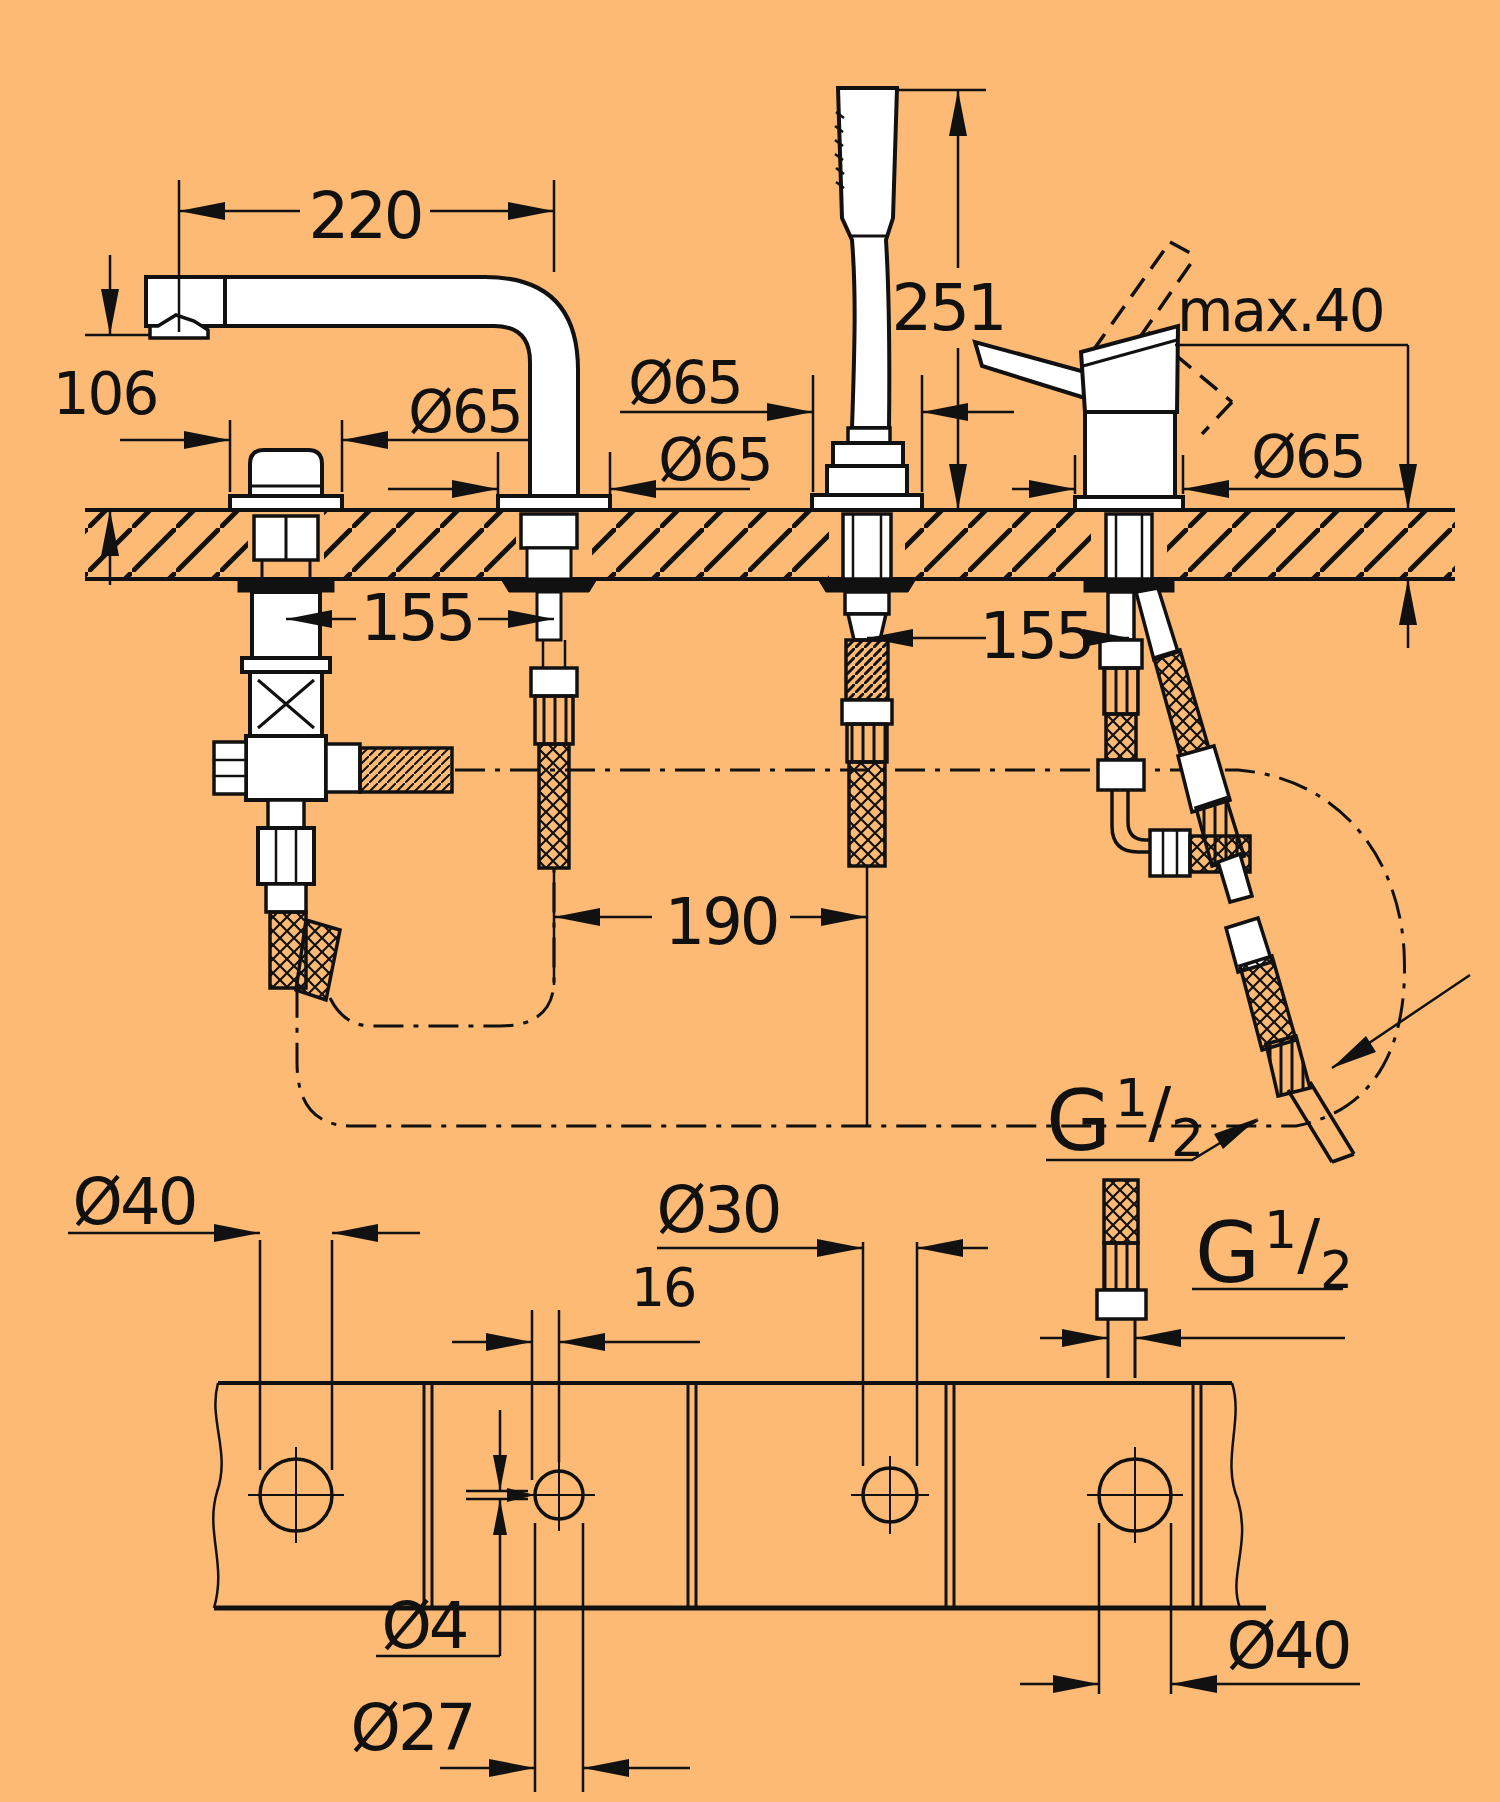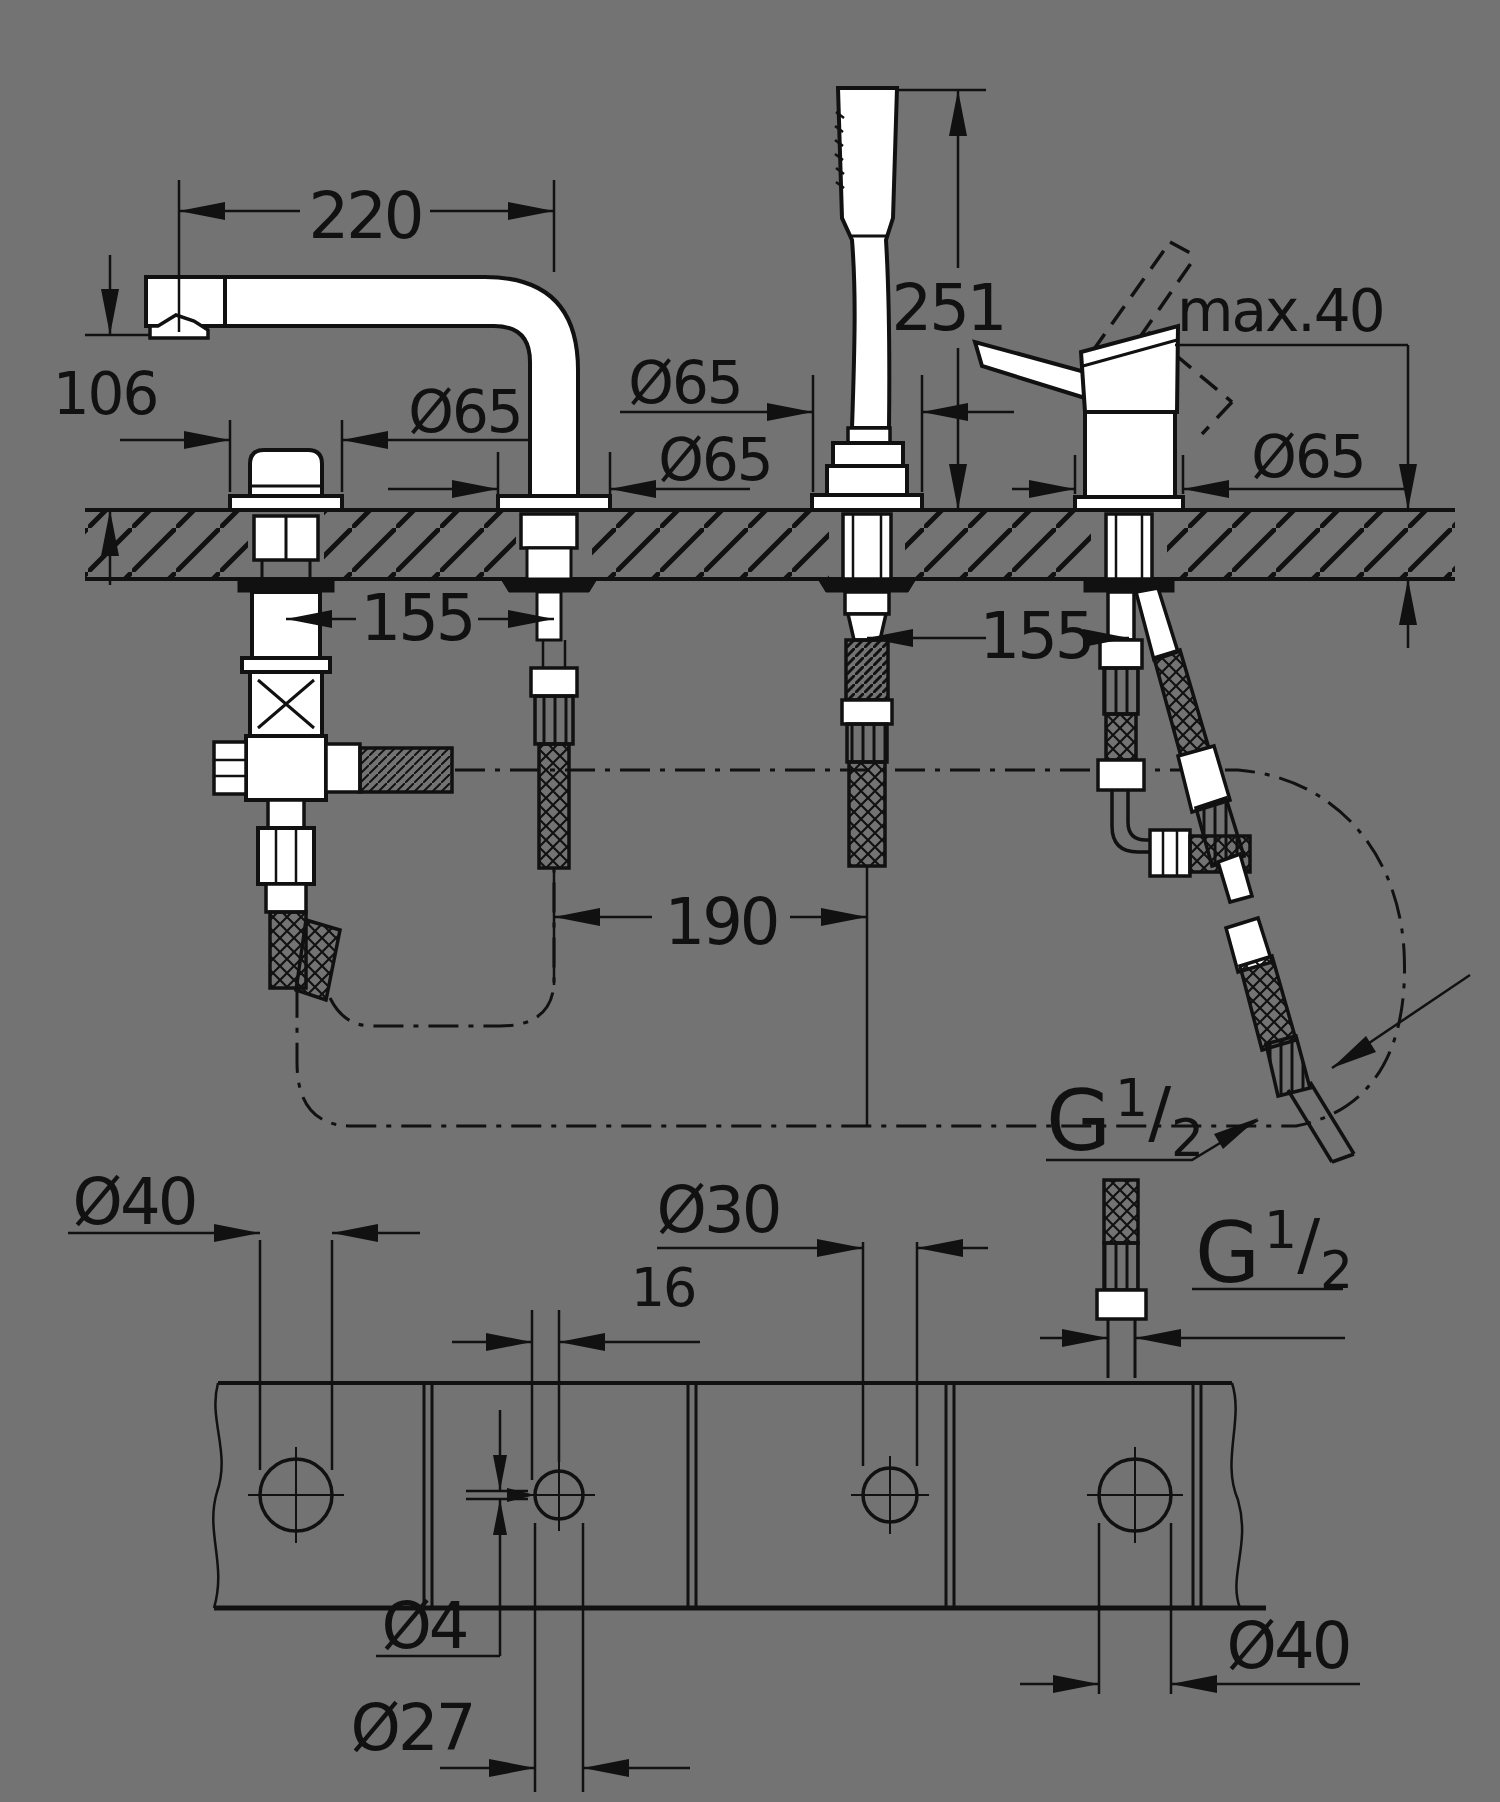--- a/index.html
+++ b/index.html
@@ -1,16 +1,16 @@
 <!DOCTYPE html>
 <html><head>
 <meta charset="utf-8">
 <style>
   html,body{margin:0;padding:0;background:#fff;}
-  .stage{width:1500px;height:1802px;background:#737373;position:relative;font-family:"DejaVu Sans","Liberation Sans",sans-serif;}
+  .stage{width:1500px;height:1802px;background:#fdba74;position:relative;font-family:"DejaVu Sans","Liberation Sans",sans-serif;}
   svg{display:block;}
   text{fill:#111;}
   .dim{font-size:64px;letter-spacing:-3px;}
   .dim-md{font-size:58px;letter-spacing:-2px;}
   .dim-sm{font-size:54px;letter-spacing:-2px;}
   .gbig{font-size:84px;}
   .gsup{font-size:52px;}
   .gslash{font-size:68px;}
 </style>
 </head>

